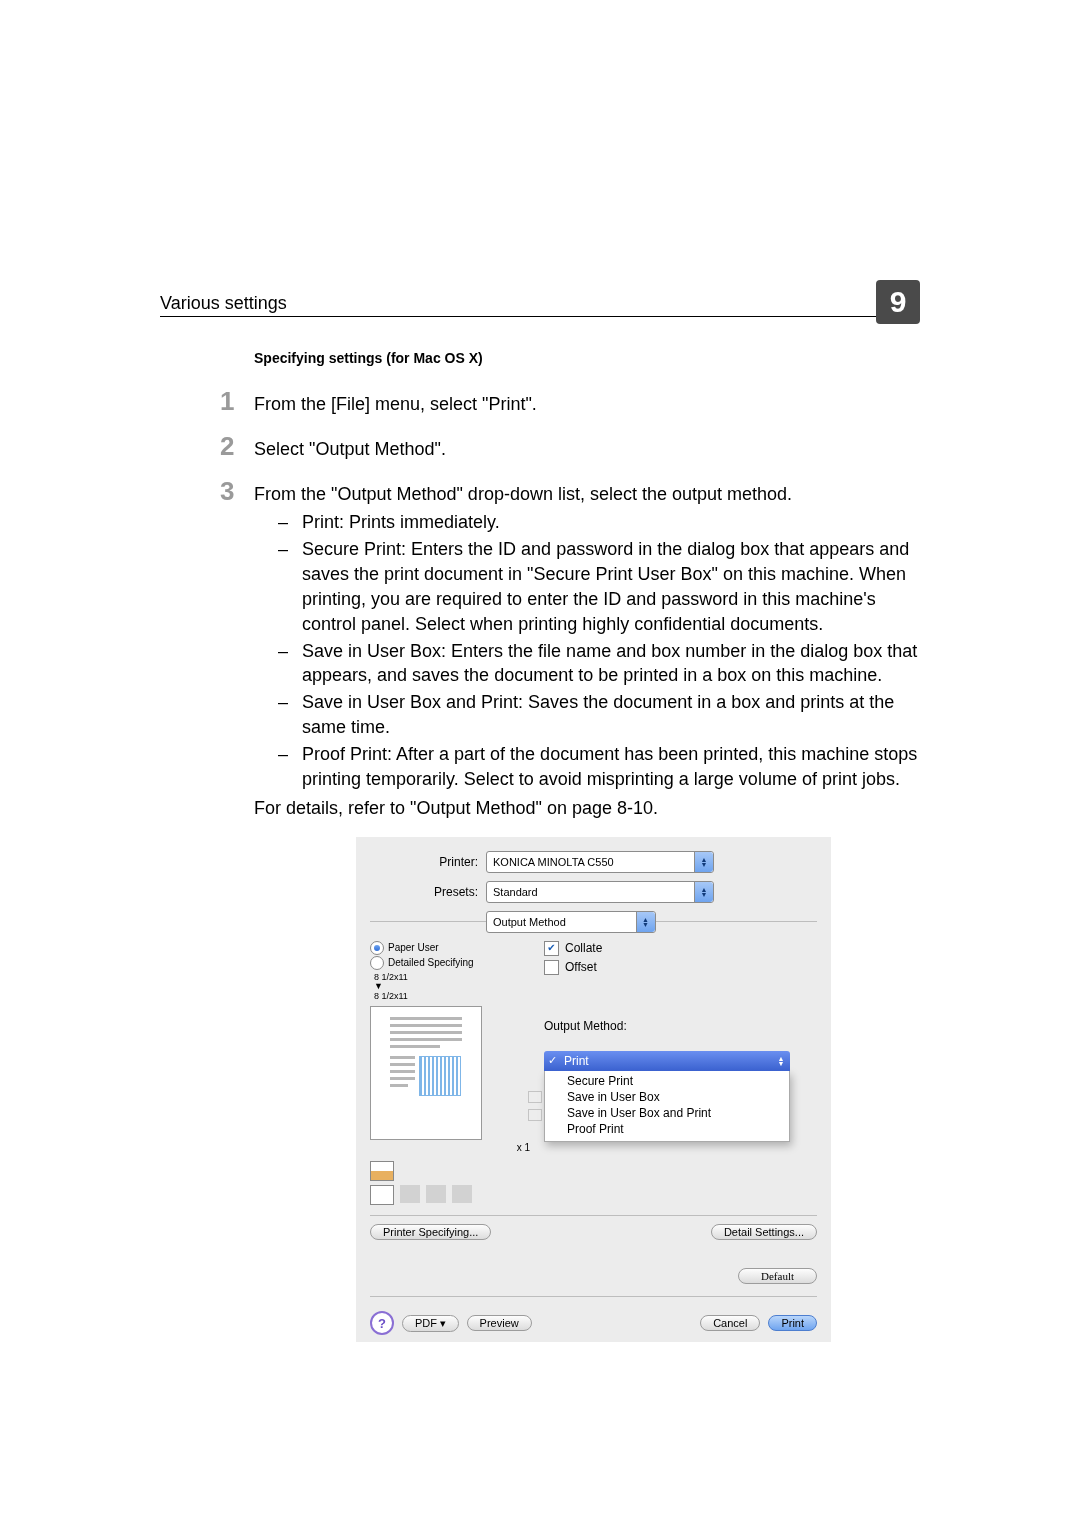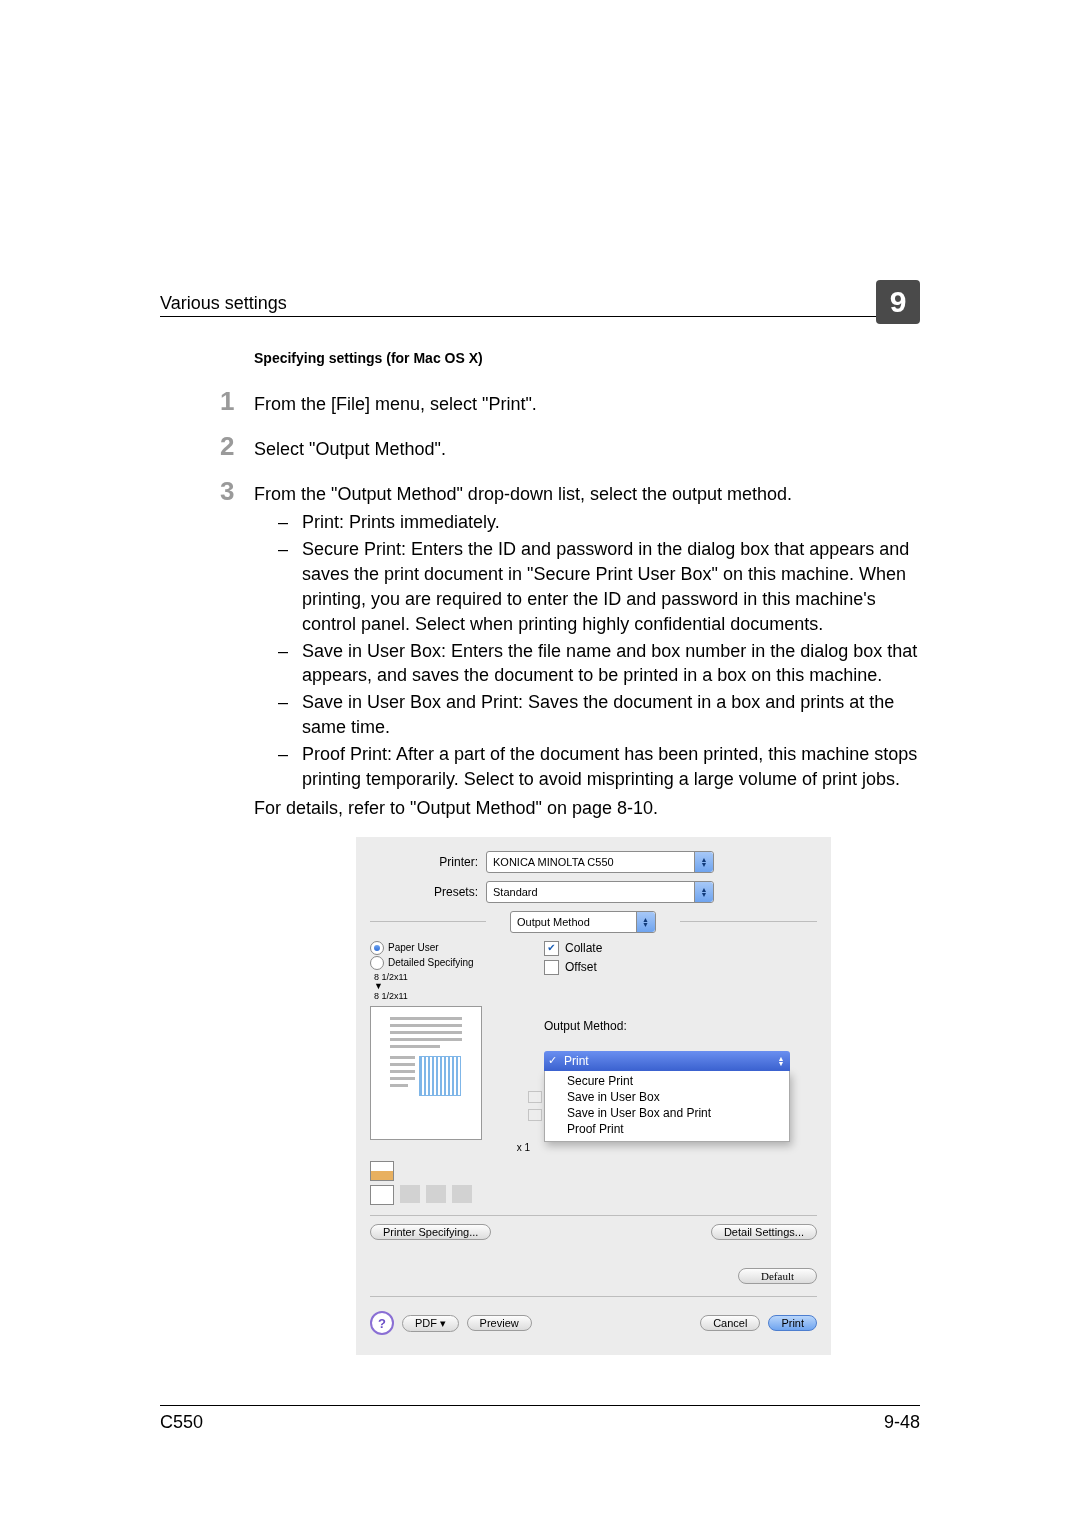--- a/index.html
+++ b/index.html
@@ -84,21 +84,21 @@
     margin-bottom: 18px;
   }
   
   .dialog {
     width: 475px;
     margin-left: 196px;
     background: #ececec;
     font-family: "Lucida Grande", Helvetica, Arial, sans-serif;
     font-size: 12px;
     color: #000;
-    padding: 14px 14px 20px 14px;
+    padding: 14px 14px 7px 14px;
     box-sizing: border-box;
   }
   .form-row {
     display: flex;
     align-items: center;
     margin-bottom: 8px;
   }
   .form-label {
     width: 108px;
     text-align: right;
@@ -131,21 +131,20 @@
     align-items: center;
     justify-content: center;
     font-size: 7px;
     color: #103a7a;
     line-height: 5px;
   }
   .panel-sep-row {
     display: flex;
     align-items: center;
     margin: 6px 0 8px 0;
-    gap: 24px;
   }
   .panel-sep-left {
     width: 116px;
     border-top: 1px solid #bdbdbd;
   }
   .panel-combo {
     width: 220px;
   }
   .panel-sep-right {
     flex: 1;
@@ -557,18 +556,14 @@
       <span class="help-circle">?</span>
       <span class="pill-btn">PDF ▾</span>
       <span class="pill-btn">Preview</span>
       <span class="spacer"></span>
       <span class="pill-btn">Cancel</span>
       <span class="pill-btn blue" style="margin-left:8px;">Print</span>
     </div>
 
   </div>
 
-  <div class="footer-row">
-    <div>C550</div>
-    <div>9-48</div>
-  </div>
 
 </div>
 
 </body></html>

